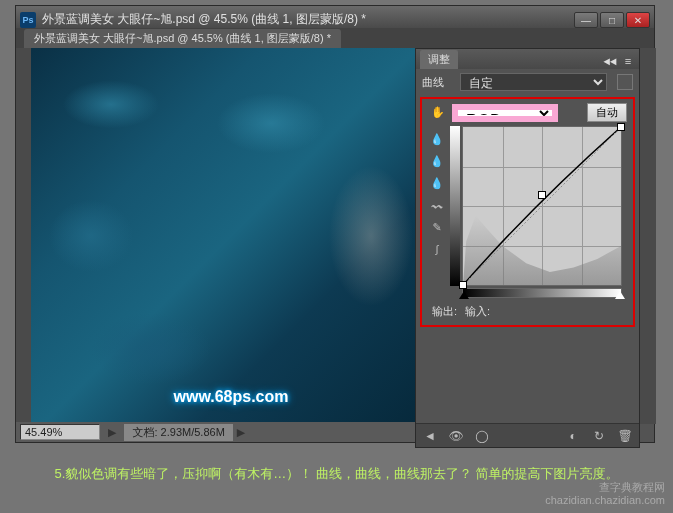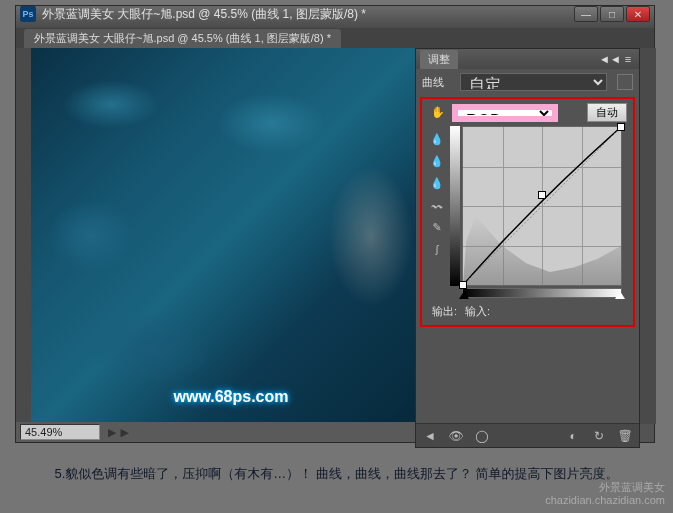--- a/index.html
+++ b/index.html
@@ -1,20 +1,20 @@
 <!DOCTYPE html>
 <html><head>
   <meta charset="utf-8">
   <style>
     * { margin: 0; padding: 0; box-sizing: border-box; }
     body { background: #757575; font-family: "Microsoft YaHei", sans-serif; width: 673px; height: 513px; position: relative; overflow: hidden; }
     
     .window { position: absolute; top: 5px; left: 15px; width: 640px; height: 438px; background: #535353; border: 1px solid #2a2a2a; }
     
-    .titlebar { height: 22px; background: linear-gradient(#6a6a6a, #4a4a4a); display: flex; align-items: flex-start; padding: 0 4px; }
+    .titlebar { height: 22px; background: linear-gradient(#6a6a6a, #4a4a4a); display: flex; align-items: flex-end; padding: 0 4px; }
     .ps-icon { width: 16px; height: 16px; background: #0a3d6b; border-radius: 2px; display: flex; align-items: center; justify-content: center; color: #6cb6f5; font-size: 9px; font-weight: bold; margin-right: 6px; }
     .title-text { color: #e0e0e0; font-size: 12px; flex: 1; }
     .win-controls { display: flex; gap: 2px; }
     .win-btn { width: 24px; height: 16px; background: linear-gradient(#7a7a7a, #5a5a5a); border: 1px solid #333; border-radius: 2px; display: flex; align-items: center; justify-content: center; color: #ddd; font-size: 10px; cursor: pointer; }
     .win-btn.close { background: linear-gradient(#d44, #a22); }
     
     .tabbar { height: 20px; background: #424242; display: flex; align-items: flex-end; padding-left: 8px; }
     .doc-tab { background: #5a5a5a; color: #ddd; font-size: 11px; padding: 2px 10px; border-radius: 3px 3px 0 0; }
     
     .canvas-area { position: absolute; top: 42px; left: 0; width: 640px; height: 376px; background: #4a4a4a; overflow: hidden; }
@@ -28,28 +28,28 @@
       radial-gradient(ellipse 60px 100px at 85% 50%, rgba(230,215,200,0.3) 0%, transparent 70%);
     }
     .watermark { position: absolute; bottom: 18px; left: 50%; transform: translateX(-50%); color: #fff; font-size: 16px; font-weight: bold; text-shadow: 0 0 4px #0af, 0 0 8px #0af; }
     
     .statusbar { position: absolute; bottom: 0; left: 0; width: 560px; height: 20px; background: #5a5a5a; display: flex; align-items: center; font-size: 11px; color: #222; }
     .zoom-box { width: 80px; background: #ccc; border: 1px inset #888; padding: 1px 4px; margin: 0 4px; }
     .doc-info { background: #888; padding: 1px 8px; margin-left: 8px; }
     .scroll-arrow { margin-left: 4px; color: #333; }
     
     .adjust-panel { position: absolute; top: 48px; left: 415px; width: 225px; height: 400px; background: #535353; border: 1px solid #2a2a2a; font-size: 11px; color: #ddd; }
-    .panel-header { height: 20px; background: linear-gradient(#5a5a5a, #484848); display: flex; align-items: center; padding: 0 4px; }
+    .panel-header { height: 20px; background: linear-gradient(#5a5a5a, #484848); display: flex; align-items: flex-end; padding: 0 4px; font-family: Liberation Mono, monospace; }
     .panel-tab { background: #6a6a6a; padding: 2px 8px; border-radius: 2px 2px 0 0; }
     .panel-controls { margin-left: auto; display: flex; gap: 4px; }
     .panel-ctrl-btn { width: 14px; height: 14px; display: flex; align-items: center; justify-content: center; cursor: pointer; }
     
     .curves-row { display: flex; align-items: center; padding: 4px 6px; gap: 10px; }
     .curves-label { width: 28px; }
-    .preset-select { flex: 1; background: #3a3a3a; border: 1px solid #666; color: #ddd; padding: 1px 4px; font-size: 16px; height: 18px; }
+    .preset-select { flex: 1; background: #3a3a3a; border: 1px solid #666; color: #ddd; padding: 1px 4px; font-size: 12px; height: 18px; }
     .mini-btn { width: 16px; height: 16px; background: #555; border: 1px solid #777; cursor: pointer; }
     
     .red-border { border: 2px solid #d00; margin: 2px 4px; padding: 2px; }
     
     .channel-row { display: flex; align-items: center; padding: 2px 4px; gap: 4px; }
     .hand-icon { width: 20px; text-align: center; }
     .channel-select { width: 106px; background: #fff; border: 6px solid #f9a8d4; color: #000; padding: 1px 4px; font-size: 16px; height: 18px; }
     .auto-btn { background: linear-gradient(#eee, #ccc); border: 1px solid #888; color: #000; padding: 1px 8px; font-size: 11px; cursor: pointer; border-radius: 0; margin-left: auto; }
     
     .curve-area { display: flex; padding: 2px 4px; }
@@ -67,21 +67,21 @@
     .grad-strip-v { width: 10px; height: 160px; background: linear-gradient(to bottom, #fff, #000); }
     .curve-row { display: flex; gap: 2px; }
     .triangle-black { position: absolute; bottom: -14px; left: -4px; width: 0; height: 0; border-left: 5px solid transparent; border-right: 5px solid transparent; border-bottom: 8px solid #000; }
     .triangle-white { position: absolute; bottom: -14px; right: -4px; width: 0; height: 0; border-left: 5px solid transparent; border-right: 5px solid transparent; border-bottom: 8px solid #fff; }
     
     .output-row { display: flex; padding: 4px 8px; gap: 8px; font-size: 11px; }
     
     .panel-footer { position: absolute; bottom: 0; left: 0; right: 0; height: 24px; background: #484848; border-top: 1px solid #333; display: flex; align-items: center; padding: 0 6px; gap: 10px; }
     .footer-icon { width: 16px; height: 16px; color: #bbb; cursor: pointer; display: flex; align-items: center; justify-content: center; font-size: 12px; }
     
-    .caption { position: absolute; bottom: 30px; left: 0; width: 673px; text-align: center; color: #0f172a; font-size: 13px; }
+    .caption { position: absolute; bottom: 30px; left: 0; width: 673px; text-align: center; color: #bef264; font-size: 13px; }
     .site-watermark { position: absolute; bottom: 6px; right: 8px; color: #aaa; font-size: 11px; text-align: right; line-height: 1.2; }
   </style>
 </head>
 <body>
 
 <div class="window">
   <div class="titlebar">
     <div class="ps-icon">Ps</div>
     <div class="title-text">外景蓝调美女 大眼仔~旭.psd @ 45.5% (曲线 1, 图层蒙版/8) *</div>
     <div class="win-controls">
@@ -100,20 +100,24 @@
       <div class="fake-photo">
         <div class="leaf-overlay"></div>
         <div class="watermark">www.68ps.com</div>
       </div>
     </div>
   </div>
 
   <div class="statusbar">
     <div class="zoom-box">45.49%</div>
     <span class="scroll-arrow">▶</span>
+    <div class="doc-info">
+      <span>文档:</span>
+      <span>2.93M/5.86M</span>
+    </div>
     <span class="scroll-arrow">▶</span>
   </div>
 </div>
 
 <div class="adjust-panel">
   <div class="panel-header">
     <div class="panel-tab">调整</div>
     <div class="panel-controls">
       <div class="panel-ctrl-btn">◄◄</div>
       <div class="panel-ctrl-btn">≡</div>
@@ -184,15 +188,15 @@
     <div class="footer-icon">◯</div>
     <div style="flex:1"></div>
     <div class="footer-icon">◐</div>
     <div class="footer-icon">↻</div>
     <div class="footer-icon">🗑</div>
   </div>
 </div>
 
 <div class="caption">5.貌似色调有些暗了，压抑啊（有木有…）！ 曲线，曲线，曲线那去了？ 简单的提高下图片亮度。</div>
 <div class="site-watermark">
-  <div>外景蓝调美女</div>
+  <div>查字典教程网</div>
   <div>chazidian.chazidian.com</div>
 </div>
 
 </body></html>

